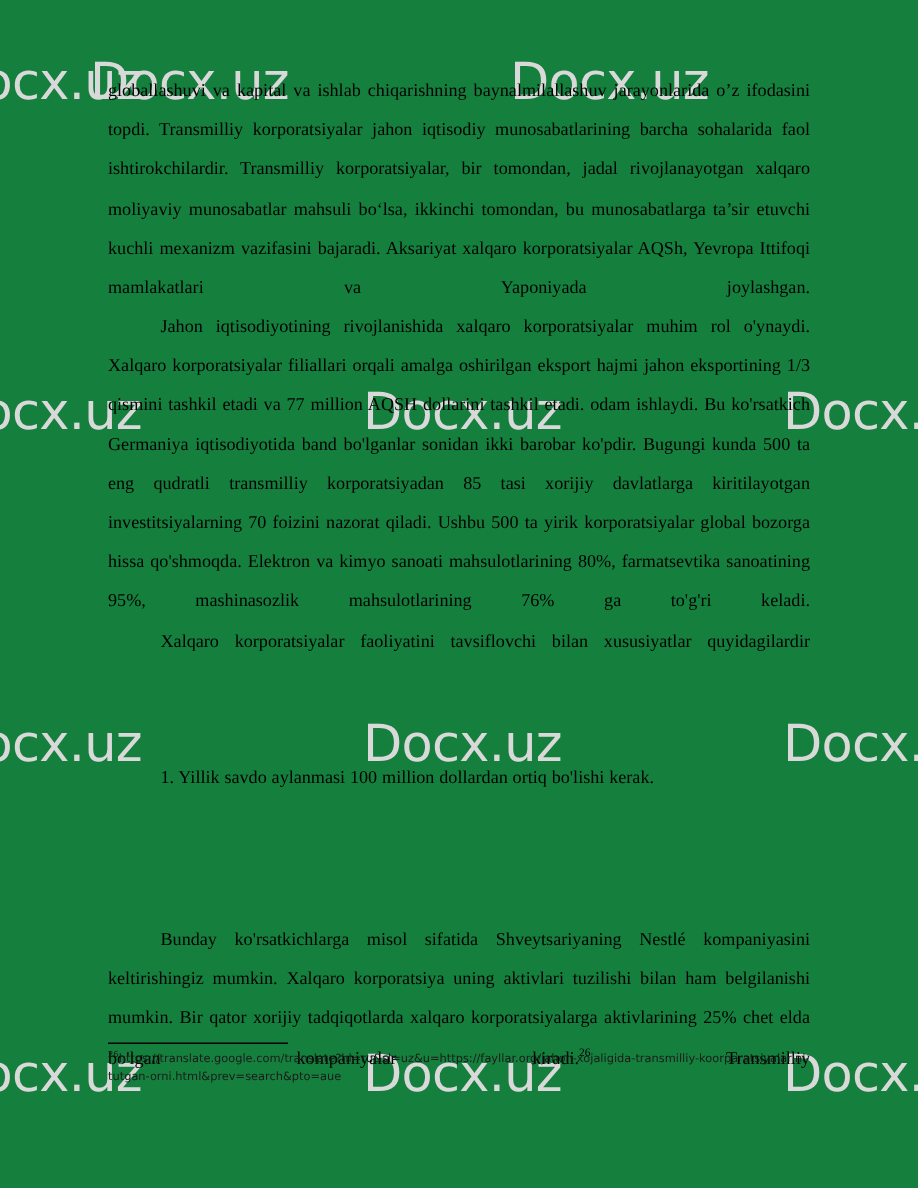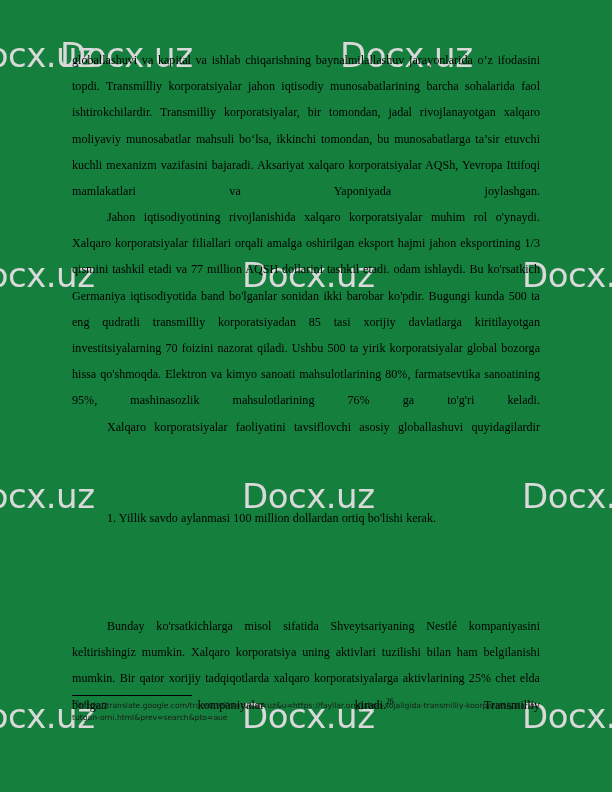--- a/index.html
+++ b/index.html
@@ -138,21 +138,21 @@
     <span class="watermark" style="left:242px; top:699px;">Docx.uz</span>
     <span class="watermark" style="left:522px; top:699px;">Docx.uz</span>
   </div>
 
   <div id="content">
 
     <p class="body force-justify" style="top:47px;">globallashuvi va kapital va ishlab chiqarishning baynalmilallashuv jarayonlarida o’z ifodasini topdi. Transmilliy korporatsiyalar jahon iqtisodiy munosabatlarining barcha sohalarida faol ishtirokchilardir. Transmilliy korporatsiyalar, bir tomondan, jadal rivojlanayotgan xalqaro moliyaviy munosabatlar mahsuli bo‘lsa, ikkinchi tomondan, bu munosabatlarga ta’sir etuvchi kuchli mexanizm vazifasini bajaradi. Aksariyat xalqaro korporatsiyalar AQSh, Yevropa Ittifoqi mamlakatlari va Yaponiyada joylashgan.</p>
 
     <p class="body indent force-justify" style="top:204px;">Jahon iqtisodiyotining rivojlanishida xalqaro korporatsiyalar muhim rol o'ynaydi. Xalqaro korporatsiyalar filiallari orqali amalga oshirilgan eksport hajmi jahon eksportining 1/3 qismini tashkil etadi va 77 million AQSH dollarini tashkil etadi. odam ishlaydi. Bu ko'rsatkich Germaniya iqtisodiyotida band bo'lganlar sonidan ikki barobar ko'pdir. Bugungi kunda 500 ta eng qudratli transmilliy korporatsiyadan 85 tasi xorijiy davlatlarga kiritilayotgan investitsiyalarning 70 foizini nazorat qiladi. Ushbu 500 ta yirik korporatsiyalar global bozorga hissa qo'shmoqda. Elektron va kimyo sanoati mahsulotlarining 80%, farmatsevtika sanoatining 95%, mashinasozlik mahsulotlarining 76% ga to'g'ri keladi.</p>
 
-    <p class="body indent force-justify" style="top:414px;">Xalqaro korporatsiyalar faoliyatini tavsiflovchi asosiy globallashuvi quyidagilardir</p>
+    <p class="body indent force-justify" style="top:414px;">Xalqaro korporatsiyalar faoliyatini tavsiflovchi bilan xususiyatlar quyidagilardir</p>
 
 
     <p class="body indent" style="top:505px;">1. Yillik savdo aylanmasi 100 million dollardan ortiq bo'lishi kerak.</p>
 
 
 
     <p class="body indent force-justify" style="top:613px;"><span>Bunday ko'rsatkichlarga misol sifatida Shveytsariyaning Nestlé kompaniyasini keltirishingiz mumkin. Xalqaro korporatsiya uning aktivlari tuzilishi bilan ham belgilanishi mumkin. Bir qator xorijiy tadqiqotlarda xalqaro korporatsiyalarga aktivlarining 25% chet elda bo'lgan kompaniyalar kiradi.</span><sup class="fnref">26</sup><span> Transmilliy</span></p>
 
   </div>
 

